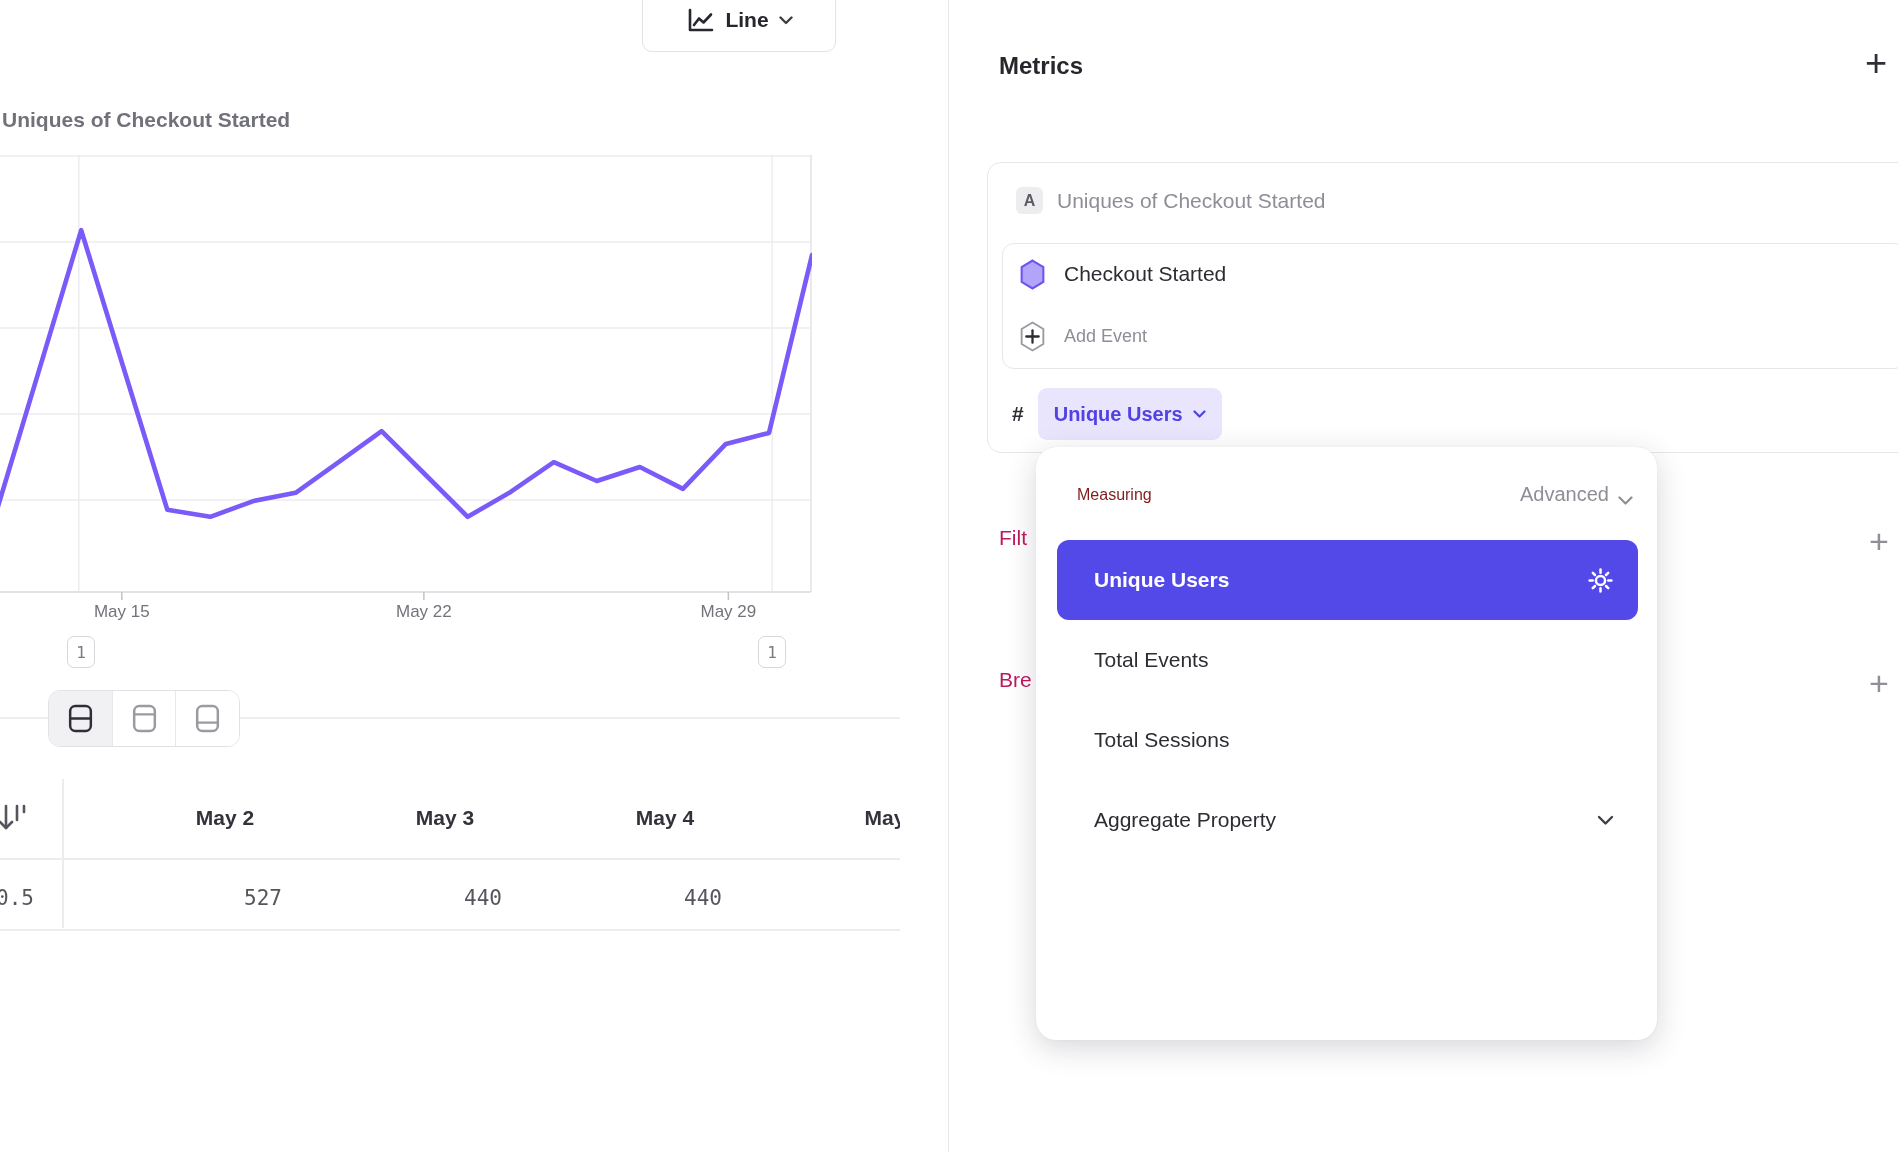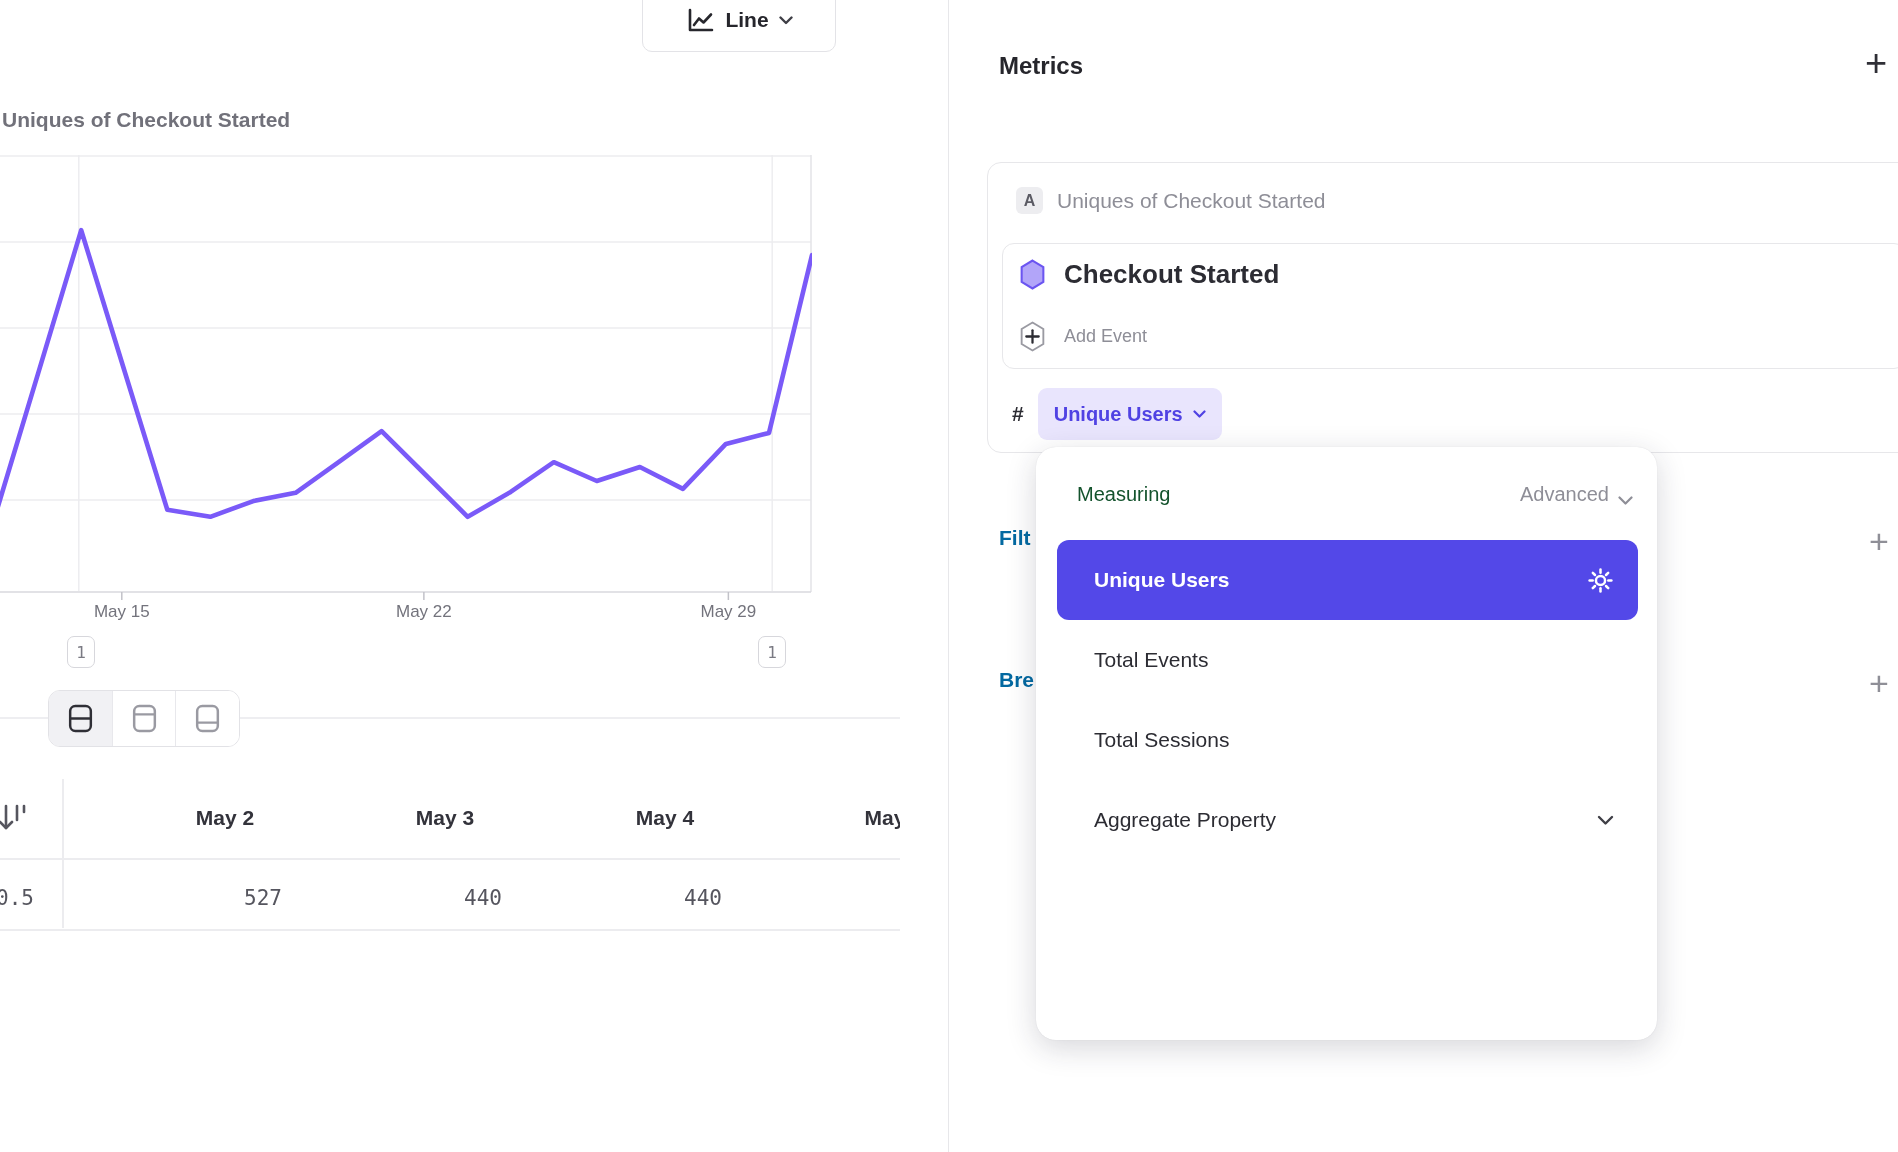--- a/index.html
+++ b/index.html
@@ -67,40 +67,40 @@
     font-size:16px;font-weight:700;color:#5b5b64;
   }
   .metric-label{font-size:21px;color:#8e8e97;}
   .event-card{
     position:absolute;left:14px;top:80px;width:904px;height:126px;
     border:1.5px solid #e7e7ea;border-radius:12px;box-sizing:border-box;background:#fff;
   }
   .event-row{position:absolute;left:16px;display:flex;align-items:center;gap:18px;height:32px;}
   .event-row.main{top:14px;}
   .event-row.add{top:76px;}
-  .event-row .ev-name{font-size:26px;font-weight:700;color:#2c2c33;}
+  .event-row .ev-name{font-size:21px;font-weight:400;color:#2c2c33;}
   .event-row .add-name{font-size:18px;color:#8e8e97;}
   .pill-row{position:absolute;left:24px;top:225px;display:flex;align-items:center;gap:14px;height:52px;}
   .hash{font-size:21px;font-weight:700;color:#2c2c33;}
   .measure-pill{
     height:52px;padding:0 16px;background:#e9e5fd;border-radius:9px;
     display:flex;align-items:center;gap:10px;cursor:pointer;
   }
   .measure-pill span{font-size:20px;font-weight:600;color:#5042e3;}
 
-  .section-label{position:absolute;left:50px;width:40px;overflow:hidden;font-size:21px;font-weight:700;color:#0369a1;white-space:nowrap;}
+  .section-label{position:absolute;left:50px;width:40px;overflow:hidden;font-size:21px;font-weight:400;color:#be185d;white-space:nowrap;}
   .section-label.filters{top:526px;}
   .section-label.breakdowns{top:668px;}
 
   .menu-panel{
     position:absolute;left:87px;top:447px;width:621px;height:593px;background:#fff;border-radius:20px;
     box-shadow:0 8px 30px rgba(32,32,56,.18), 0 0 1px rgba(32,32,56,.15);box-sizing:border-box;
   }
   .menu-header{position:absolute;left:41px;right:24px;top:36px;display:flex;justify-content:space-between;align-items:center;}
-  .menu-header .measuring{font-size:20px;color:#14532d;}
+  .menu-header .measuring{font-size:16px;color:#7f1d1d;}
   .menu-header .advanced{display:flex;align-items:flex-end;gap:9px;cursor:pointer;}
   .menu-header .advanced span{font-size:20px;color:#8e8e97;}
   #menu-items{position:absolute;left:21px;top:93px;width:581px;}
   .menu-item{
     height:80px;display:flex;align-items:center;justify-content:space-between;
     padding:0 24px 0 37px;box-sizing:border-box;border-radius:12px;cursor:pointer;
   }
   .menu-item span{font-size:21px;color:#2c2c33;}
   .menu-item.selected{background:#5348e8;}
   .menu-item.selected span{color:#fff;font-weight:600;}

